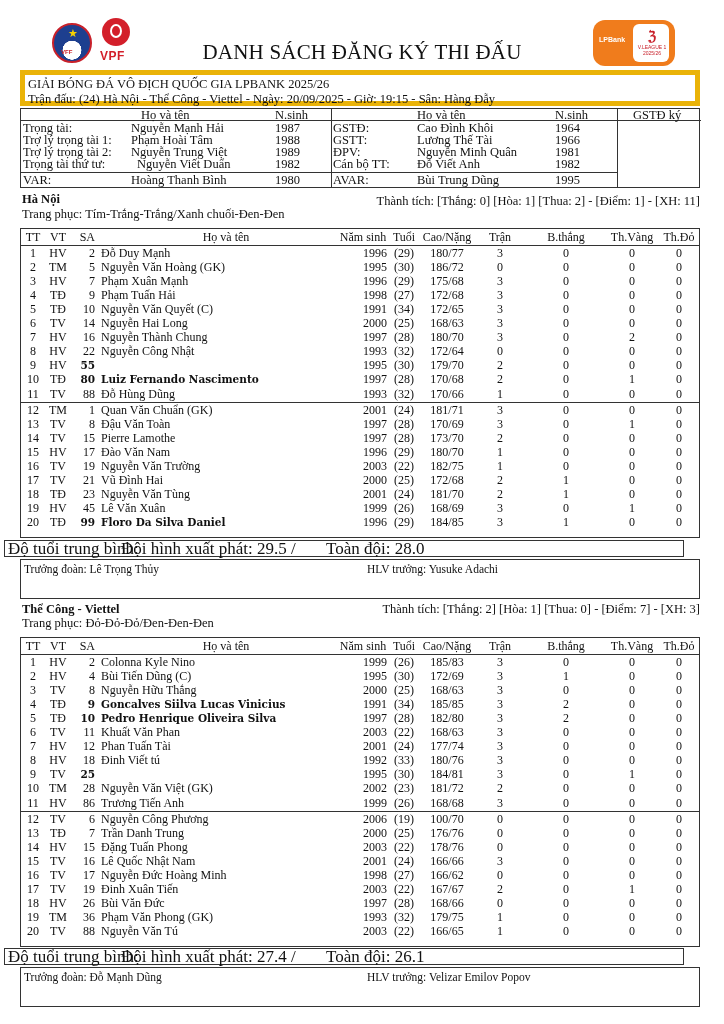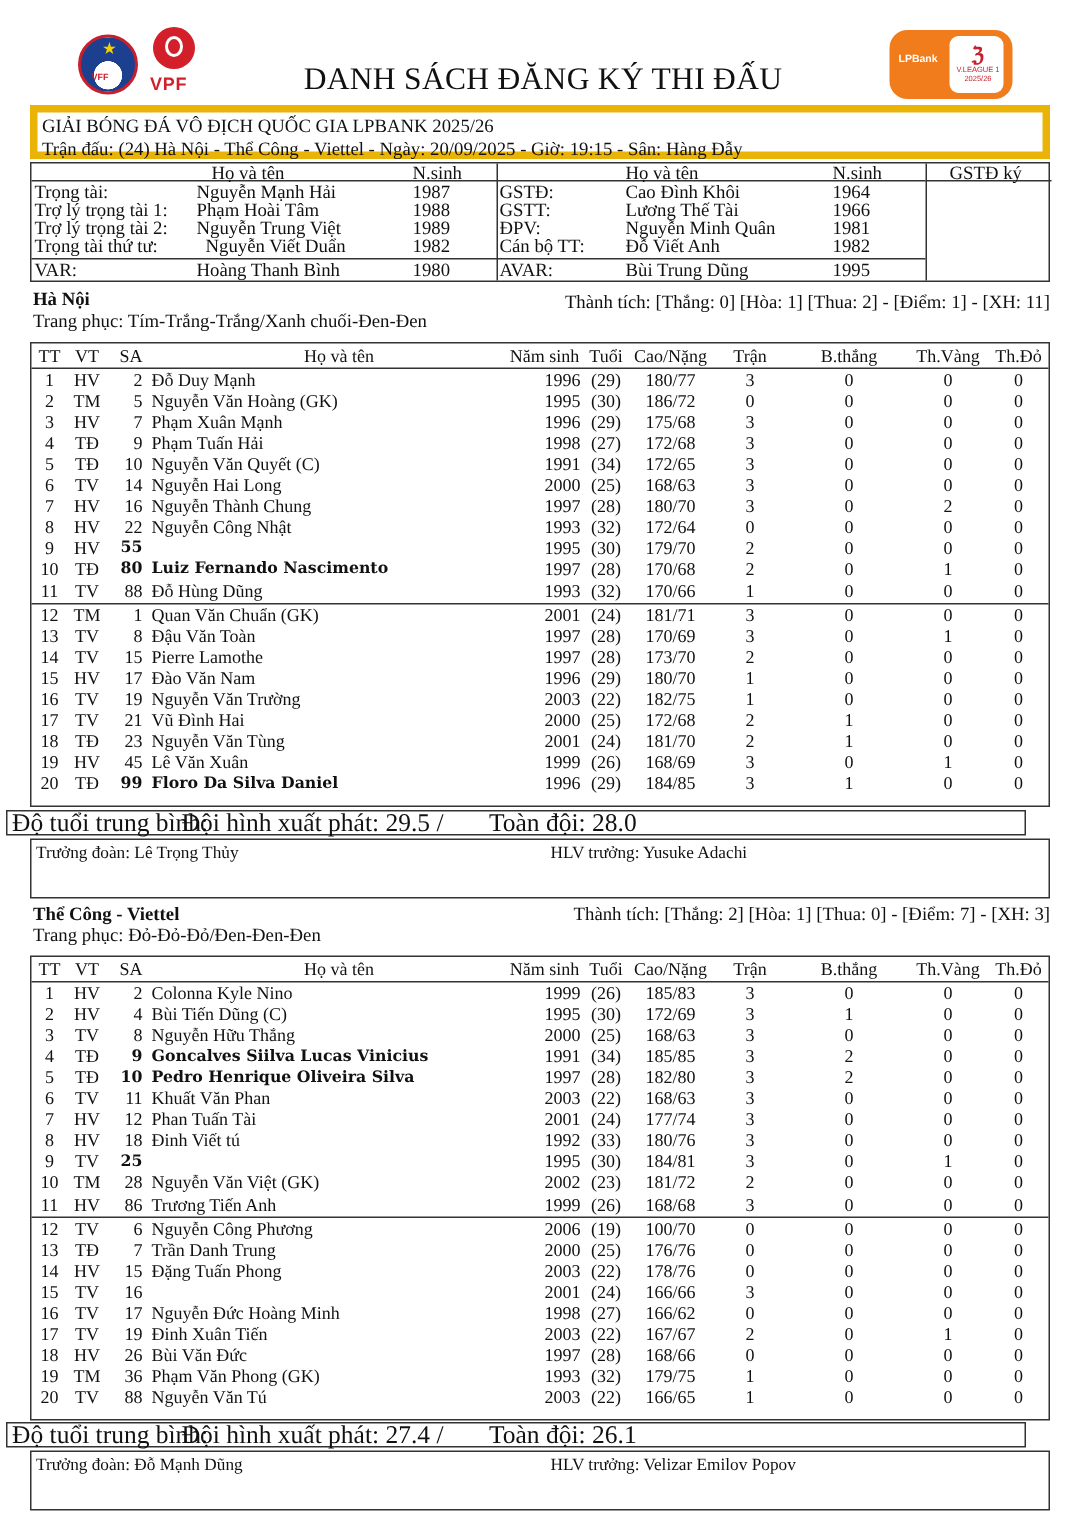--- a/index.html
+++ b/index.html
@@ -636,20 +636,21 @@
       <span class="c c-cn">178/76</span>
       <span class="c c-tr">0</span>
       <span class="c c-bt">0</span>
       <span class="c c-tv">0</span>
       <span class="c c-td">0</span>
     </div>
     <div class="r" style="top: 215.7px;">
       <span class="c c-tt">15</span>
       <span class="c c-vt">TV</span>
       <span class="c c-sa">16</span>
+      <span class="c c-nm">Lê Quốc Nhật Nam</span>
       <span class="c c-ns">2001</span>
       <span class="c c-tu">(24)</span>
       <span class="c c-cn">166/66</span>
       <span class="c c-tr">3</span>
       <span class="c c-bt">0</span>
       <span class="c c-tv">0</span>
       <span class="c c-td">0</span>
     </div>
     <div class="r" style="top: 229.75px;">
       <span class="c c-tt">16</span>

